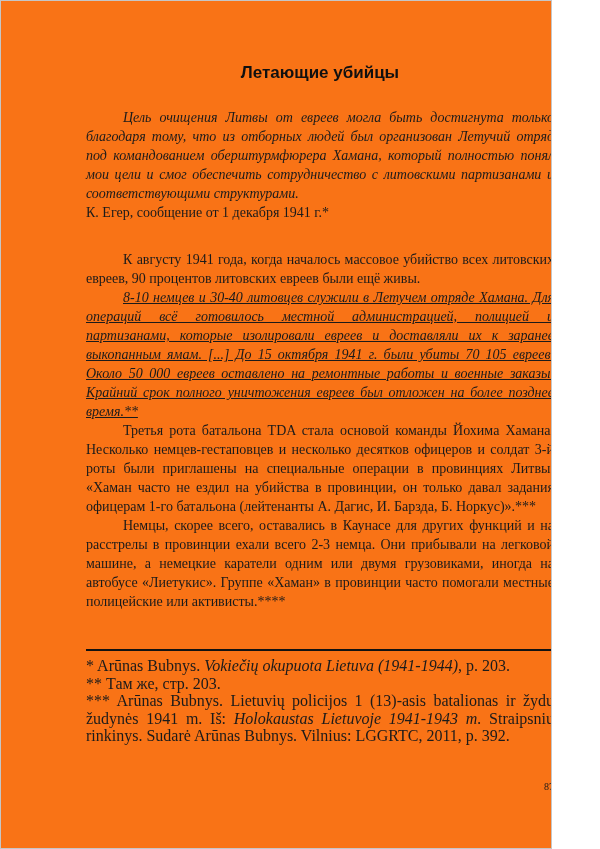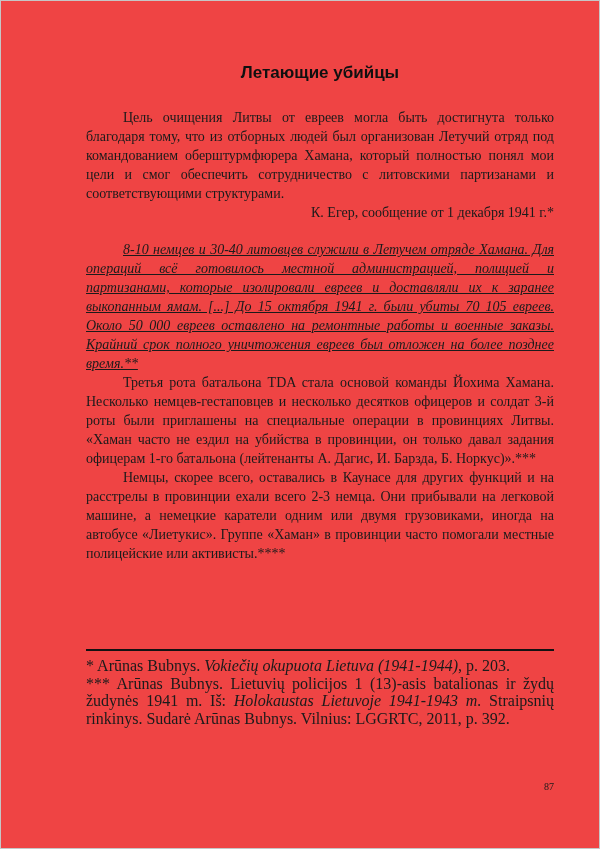--- a/index.html
+++ b/index.html
@@ -2,24 +2,24 @@
 <html><head>
 <meta charset="utf-8">
 <style>
   html, body {
     margin: 0;
     padding: 0;
     background: #ffffff;
   }
   .page {
     position: relative;
-    width: 600px;
+    width: 552px;
     height: 849px;
     box-sizing: border-box;
-    background: #ef4444;
+    background: #f97316;
     border: 1px solid #c6c6c6;
     font-family: "Liberation Serif", serif;
     color: #1b1b1b;
     overflow: hidden;
   }
   .content {
     position: absolute;
     left: 85px;
     top: 62px;
     width: 468px;
@@ -34,25 +34,26 @@
     color: #101010;
   }
   .content p {
     margin: 0;
     font-size: 14px;
     line-height: 19px;
     text-align: justify;
     text-indent: 37px;
   }
   p.quote {
+    font-style: italic;
   }
   p.attribution {
-    text-align: right;
+    text-align: left;
     text-indent: 0;
-    margin-bottom: 18px;
+    margin-bottom: 28px;
   }
   p.italic {
     font-style: italic;
     text-decoration: underline;
   }
   .footnotes {
     position: absolute;
     left: 85px;
     top: 648px;
     width: 468px;
@@ -87,33 +88,35 @@
 
 <div class="page">
 
   <div class="content">
     <h1 class="title">Летающие убийцы</h1>
 
     <p class="quote">Цель очищения Литвы от евреев могла быть достигнута только благодаря тому, что из отборных людей был организован Летучий отряд под командованием оберштурмфюрера Хамана, который полностью понял мои цели и смог обеспечить сотрудничество с литовскими партизанами и соответствующими структурами.</p>
 
     <p class="attribution">К. Егер, сообщение от 1 декабря 1941 г.*</p>
 
+    <p>К августу 1941 года, когда началось массовое убийство всех литовских евреев, 90 процентов литовских евреев были ещё живы.</p>
 
     <p class="italic">8-10 немцев и 30-40 литовцев служили в Летучем отряде Хамана. Для операций всё готовилось местной администрацией, полицией и партизанами, которые изолировали евреев и доставляли их к заранее выкопанным ямам. [...] До 15 октября 1941 г. были убиты 70 105 евреев. Около 50 000 евреев оставлено на ремонтные работы и военные заказы. Крайний срок полного уничтожения евреев был отложен на более позднее время.**</p>
 
     <p>Третья рота батальона TDA стала основой команды Йохима Хамана. Несколько немцев-гестаповцев и несколько десятков офицеров и солдат 3-й роты были приглашены на специальные операции в провинциях Литвы. «Хаман часто не ездил на убийства в провинции, он только давал задания офицерам 1-го батальона (лейтенанты А. Дагис, И. Барзда, Б. Норкус)».***</p>
 
     <p>Немцы, скорее всего, оставались в Каунасе для других функций и на расстрелы в провинции ехали всего 2-3 немца. Они прибывали на легковой машине, а немецкие каратели одним или двумя грузовиками, иногда на автобусе «Лиетукис». Группе «Хаман» в провинции часто помогали местные полицейские или активисты.****</p>
   </div>
 
   <div class="footnotes">
     <hr class="fn-rule">
 
     <p class="fn"><span>* Arūnas Bubnys. </span><span class="it">Vokiečių okupuota Lietuva (1941-1944)</span><span>, p. 203.</span></p>
 
+    <p class="fn"><span>** Там же, стр. 203.</span></p>
 
     <p class="fn"><span>*** Arūnas Bubnys. Lietuvių policijos 1 (13)-asis batalionas ir žydų žudynės 1941 m. Iš: </span><span class="it">Holokaustas Lietuvoje 1941-1943 m.</span><span> Straipsnių rinkinys. Sudarė Arūnas Bubnys. Vilnius: LGGRTC, 2011, p. 392.</span></p>
 
   </div>
 
   <div class="pageno">87</div>
 
 </div>
 
 </body></html>

